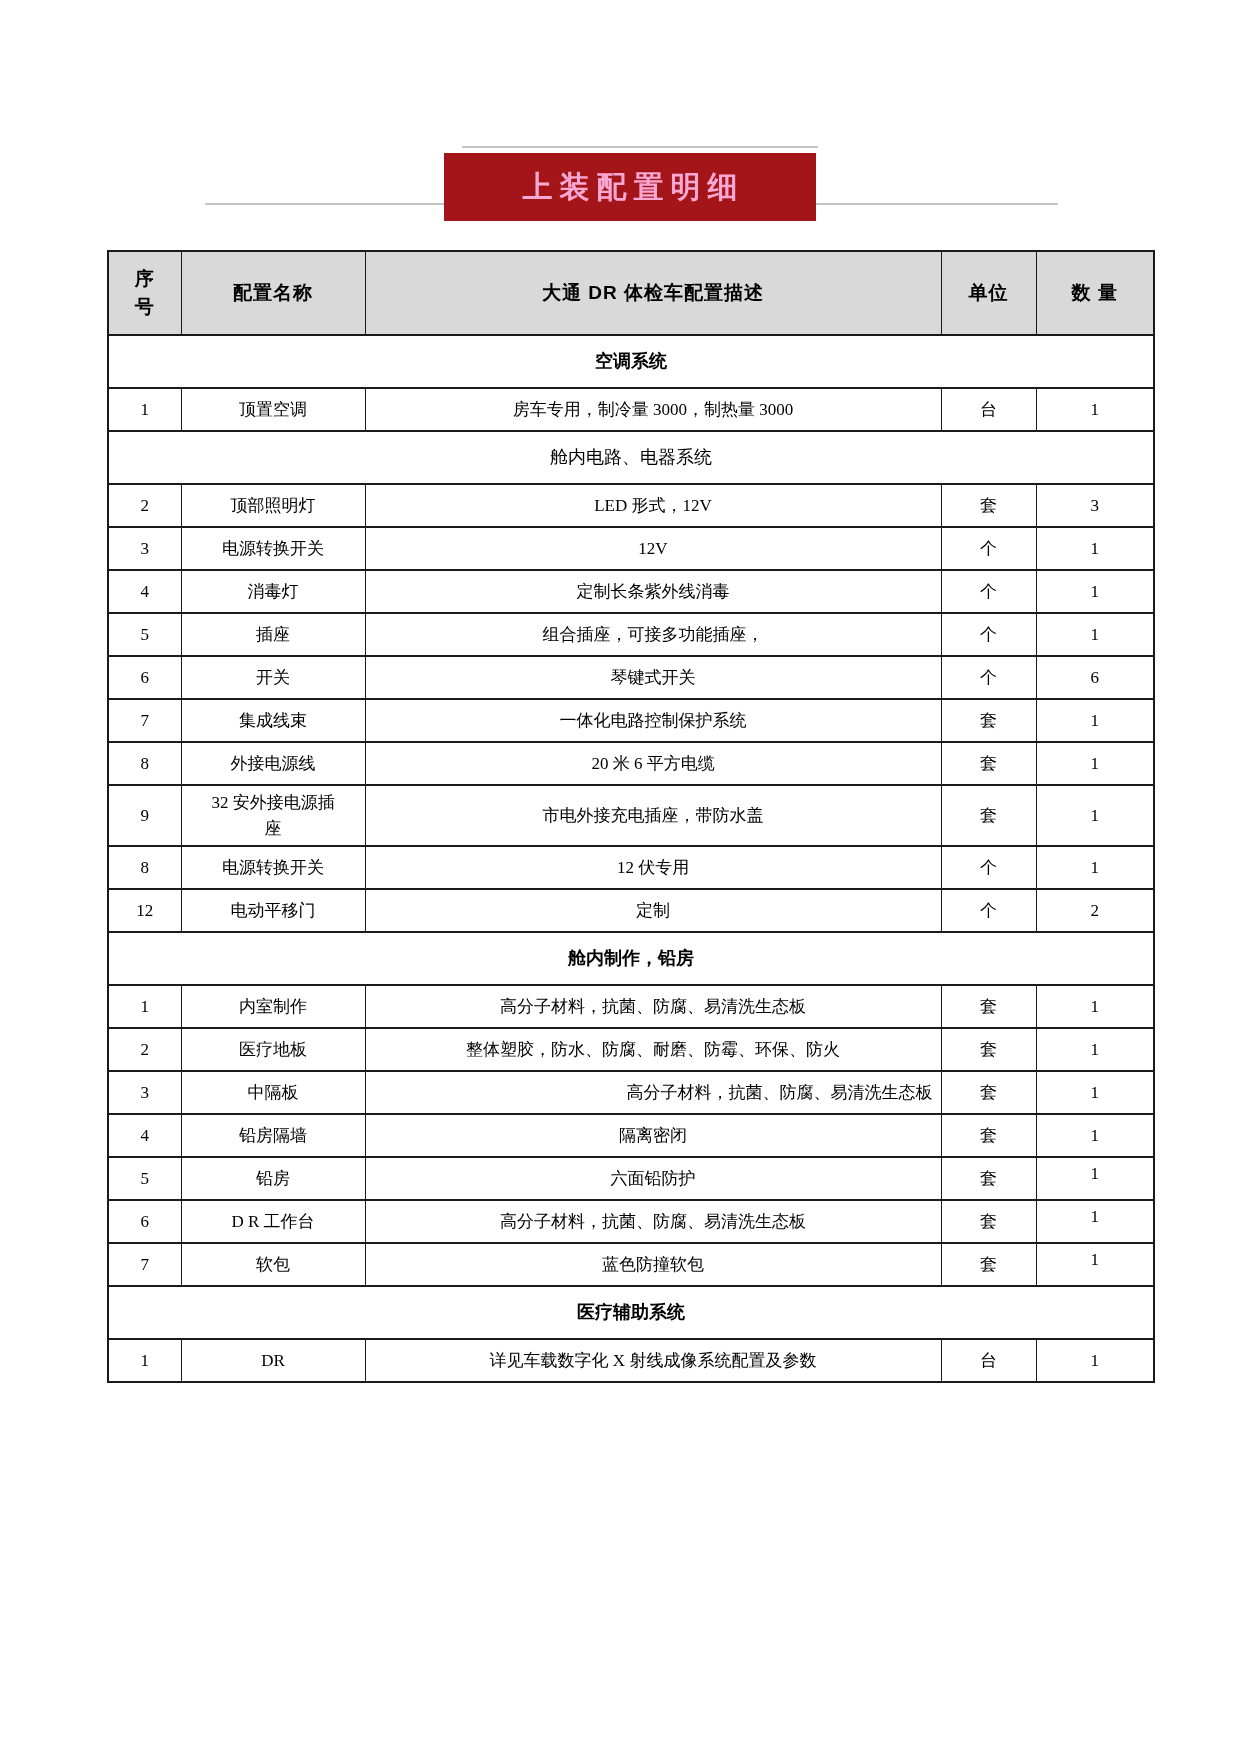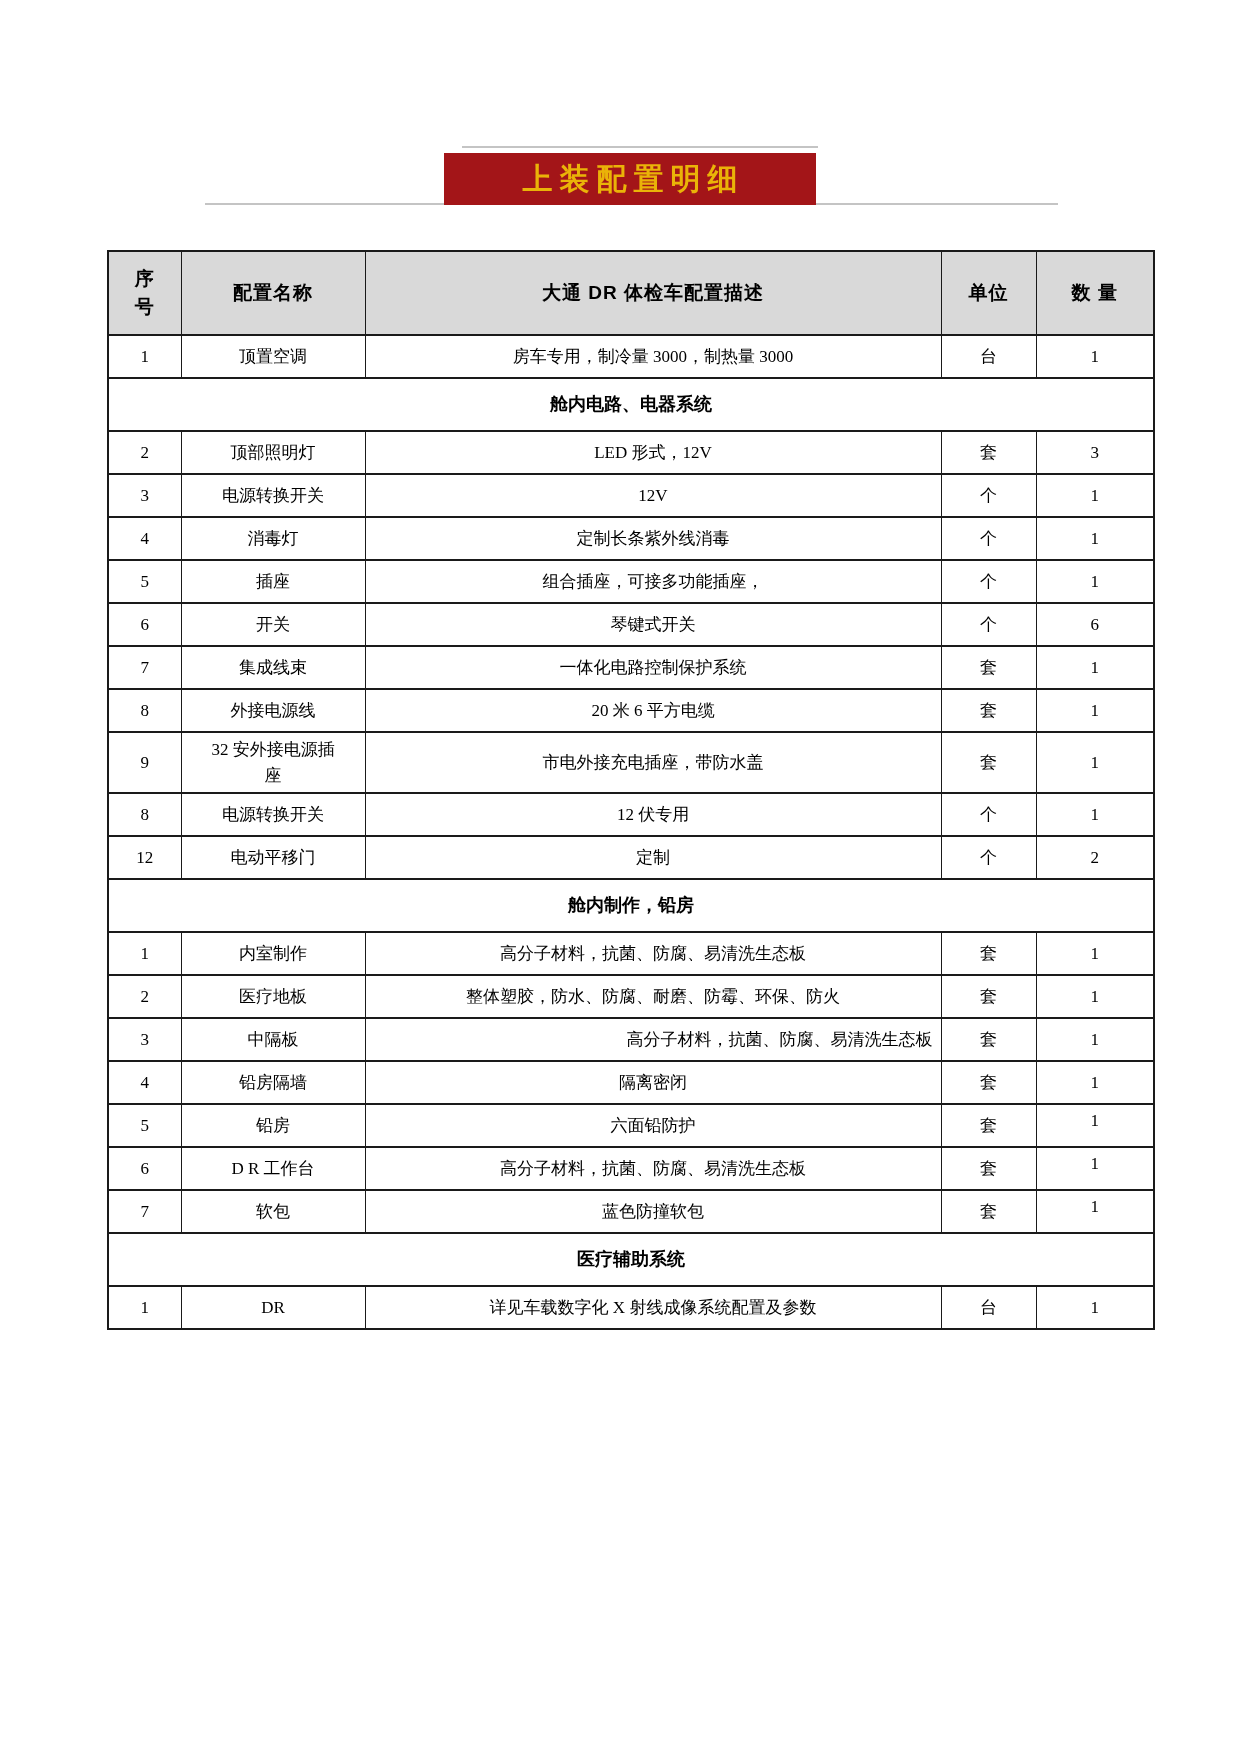--- a/index.html
+++ b/index.html
@@ -13,22 +13,22 @@
   body{
     width:1260px;height:1764px;
     position:relative;
     font-family:"Liberation Serif", serif;
     color:#000;
   }
   .rule{position:absolute;background:var(--rule);}
   .rule-top{left:462px;top:146px;width:356px;height:2px;}
   .rule-bottom{left:205px;top:203px;width:853px;height:2px;}
   .title-banner{
-    position:absolute;left:444px;top:153px;width:372px;height:52px;
-    background:var(--accent);color:#eab308;
+    position:absolute;left:444px;top:153px;width:372px;height:68px;
+    background:var(--accent);color:#f9a8d4;
     display:flex;align-items:center;justify-content:center;
     font-family:"Liberation Sans", sans-serif;
     font-weight:bold;font-size:30px;letter-spacing:7px;
     z-index:2;text-indent:7px;
   }
   .table-wrap{position:absolute;left:107px;top:250px;width:1046px;}
   table{
     width:100%;border-collapse:collapse;table-layout:fixed;
     border:2px solid var(--border);
   }
@@ -50,21 +50,21 @@
     font-weight:bold;font-size:19px;line-height:1.5;
     white-space:pre-line;
     letter-spacing:1px;
   }
   tr.section td{
     height:53px;font-size:18px;line-height:1.4;
     font-family:"Liberation Sans", sans-serif;
     padding:4px 8px;
   }
   tr.section.bold td{font-weight:bold;}
-  tr.section.regular td{font-family:"Liberation Serif", serif;font-weight:bold;margin-left:44px;}
+  tr.section.regular td{font-family:"Liberation Serif", serif;font-weight:normal;margin-left:44px;}
   tr.item td{
     height:43px;font-size:17px;line-height:1.5;padding:4px 6px;
   }
   tr.item td.cell-name{padding:4px 26px;}
   tr.item td.cell-desc{padding:4px 14px;margin-top:19px;}
   tr.item td.cell-desc.align-right{text-align:right;padding-right:8px;}
   tr.item td.cell-qty.valign-top{vertical-align:top;padding-top:3px;}
 </style>
 </head>
 <body>
@@ -86,20 +86,23 @@
       <tr>
           <th>序
 号</th>
           <th>配置名称</th>
           <th>大通 DR 体检车配置描述</th>
           <th>单位</th>
           <th>数 量</th>
         </tr>
     </thead>
     <tbody>
+        <tr class="section bold">
+          <td colspan="5">空调系统</td>
+        </tr>
         <tr class="item">
           <td class="cell-no">1</td>
           <td class="cell-name">顶置空调</td>
           <td class="cell-desc">房车专用，制冷量 3000，制热量 3000</td>
           <td class="cell-unit">台</td>
           <td class="cell-qty">1</td>
         </tr>
         <tr class="section regular">
           <td colspan="5">舱内电路、电器系统</td>
         </tr>

